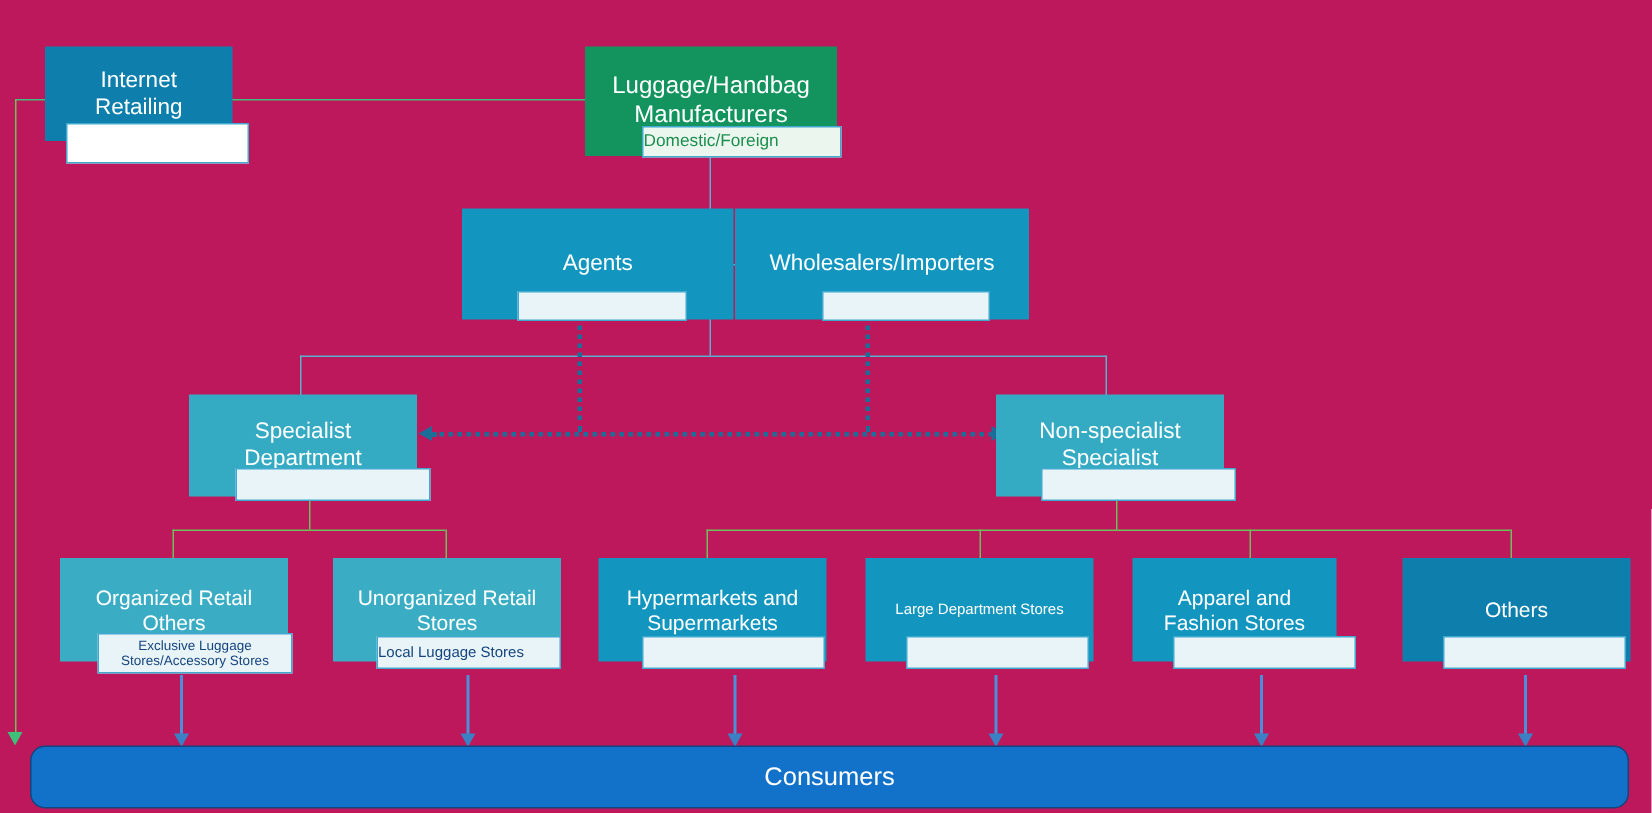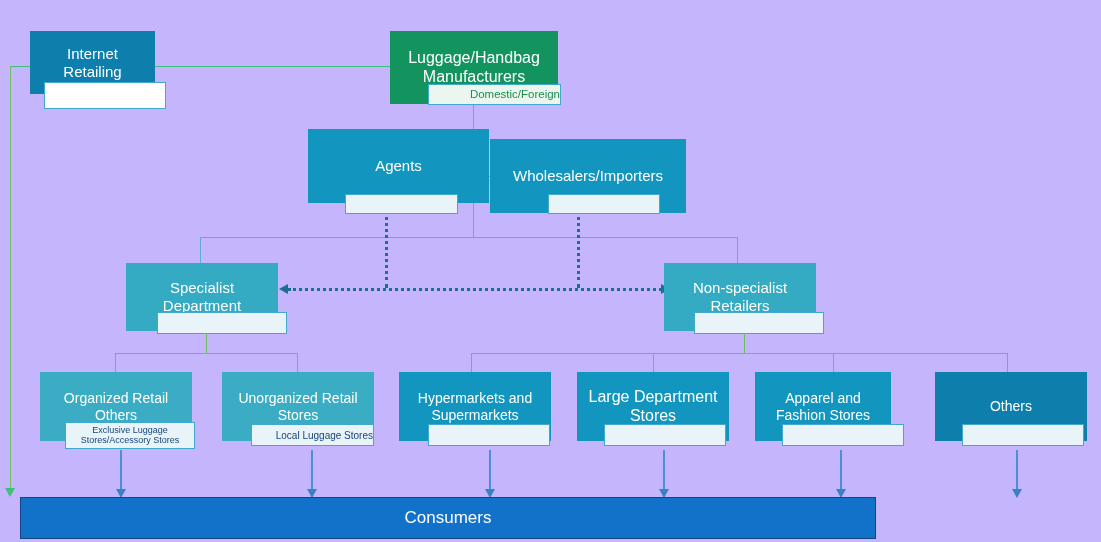--- a/index.html
+++ b/index.html
@@ -1,31 +1,31 @@
 <!DOCTYPE html>
 <html><head>
 <meta charset="utf-8">
 <style>
   html,body{margin:0;padding:0;background:#ffffff;}
   body{font-family:"Liberation Sans", sans-serif;}
-  #canvas{position:relative;width:1101px;height:542px;background:#c4b5fd;overflow:hidden;}
+  #canvas{position:relative;width:1101px;height:542px;background:#be185d;overflow:hidden;}
 
   .node{position:absolute;box-sizing:border-box;display:flex;align-items:center;justify-content:center;
         text-align:center;color:#ffffff;line-height:1.18;z-index:5;}
   .node .label{padding:0 6px;width:100%;}
 
   .c-dark   {background:#0E7FAC;}
   .c-mid    {background:#1295BE;}
   .c-teal   {background:#34AAC3;}
   .c-teal2  {background:#3AADC4;}
   .c-green  {background:#13945E;}
   .c-cons   {background:#1272C9;border:1.5px solid #14457E;}
 
   .chip{position:absolute;box-sizing:border-box;background:#E9F4F8;border:1px solid #41A8CE;
-        display:flex;align-items:center;justify-content:flex-end;text-align:center;
+        display:flex;align-items:center;justify-content:flex-start;text-align:center;
         color:#16457E;line-height:1.1;z-index:8;}
   .chip.white{background:#ffffff;}
   .chip.greenchip{background:#EBF6EF;border:1px solid #41A8CE;color:#1E8E4E;}
 
   .ln{position:absolute;z-index:2;}
   .h-blue{height:0;border-top:1.5px solid #5AAFCE;}
   .v-blue{width:0;border-left:1.5px solid #5AAFCE;}
   .h-green{height:0;border-top:1.5px solid #6EBE59;}
   .v-green{width:0;border-left:1.5px solid #6EBE59;}
   .h-green2{height:0;border-top:1.5px solid #3FBF78;}
@@ -102,21 +102,21 @@
     <span></span>
   </div>
 
   <div class="node c-green" style="left:390px;top:31px;width:168px;height:73px;font-size:16px;">
     <span class="label">Luggage/Handbag Manufacturers</span>
   </div>
   <div class="chip greenchip" style="left:428px;top:84px;width:133px;height:21px;font-size:11.5px;">
     <span>Domestic/Foreign</span>
   </div>
 
-  <div class="node c-mid" style="left:308px;top:129px;width:181px;height:74px;font-size:15px;">
+  <div class="node c-mid" style="left:308px;top:139px;width:181px;height:74px;font-size:15px;">
     <span class="label">Agents</span>
   </div>
   <div class="chip" style="left:345px;top:194px;width:113px;height:20px;font-size:10px;">
     <span></span>
   </div>
 
   <div class="node c-mid" style="left:490px;top:139px;width:196px;height:74px;font-size:15px;">
     <span class="label">Wholesalers/Importers</span>
   </div>
   <div class="chip" style="left:548px;top:194px;width:112px;height:20px;font-size:10px;">
@@ -124,21 +124,21 @@
   </div>
 
   <div class="node c-teal" style="left:126px;top:263px;width:152px;height:68px;font-size:15px;">
     <span class="label">Specialist Department</span>
   </div>
   <div class="chip" style="left:157px;top:312px;width:130px;height:22px;font-size:10px;">
     <span></span>
   </div>
 
   <div class="node c-teal" style="left:664px;top:263px;width:152px;height:68px;font-size:15px;">
-    <span class="label">Non-specialist Retailers</span>
+    <span class="label">Non-specialist Specialist</span>
   </div>
   <div class="chip" style="left:694px;top:312px;width:130px;height:22px;font-size:10px;">
     <span></span>
   </div>
 
   <div class="node c-teal2" style="left:40px;top:372px;width:152px;height:69px;font-size:14px;">
     <span class="label">Organized Retail Others</span>
   </div>
   <div class="chip" style="left:65px;top:422px;width:130px;height:27px;font-size:9px;">
     <span>Exclusive Luggage Stores/Accessory Stores</span>
@@ -151,38 +151,38 @@
     <span>Local Luggage Stores</span>
   </div>
 
   <div class="node c-mid" style="left:399px;top:372px;width:152px;height:69px;font-size:14px;">
     <span class="label">Hypermarkets and Supermarkets</span>
   </div>
   <div class="chip" style="left:428px;top:424px;width:122px;height:22px;font-size:10px;">
     <span></span>
   </div>
 
-  <div class="node c-mid" style="left:577px;top:372px;width:152px;height:69px;font-size:16px;">
+  <div class="node c-mid" style="left:577px;top:372px;width:152px;height:69px;font-size:10px;">
     <span class="label">Large Department Stores</span>
   </div>
   <div class="chip" style="left:604px;top:424px;width:122px;height:22px;font-size:10px;">
     <span></span>
   </div>
 
   <div class="node c-mid" style="left:755px;top:372px;width:136px;height:69px;font-size:14px;">
     <span class="label">Apparel and Fashion Stores</span>
   </div>
   <div class="chip" style="left:782px;top:424px;width:122px;height:22px;font-size:10px;">
     <span></span>
   </div>
 
   <div class="node c-dark" style="left:935px;top:372px;width:152px;height:69px;font-size:14px;">
     <span class="label">Others</span>
   </div>
   <div class="chip" style="left:962px;top:424px;width:122px;height:22px;font-size:10px;">
     <span></span>
   </div>
 
-  <div class="node c-cons" style="left:20px;top:497px;width:856px;height:42px;font-size:17px;">
+  <div class="node c-cons" style="left:20px;top:497px;width:1066px;height:42px;font-size:17px;border-radius:10px;">
     <span class="label">Consumers</span>
   </div>
 
 </div>
 
 </body></html>

